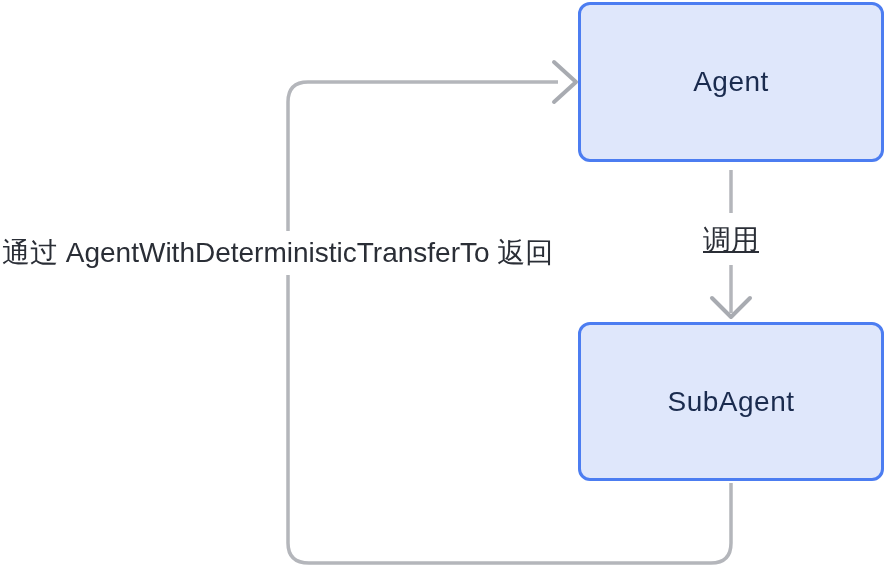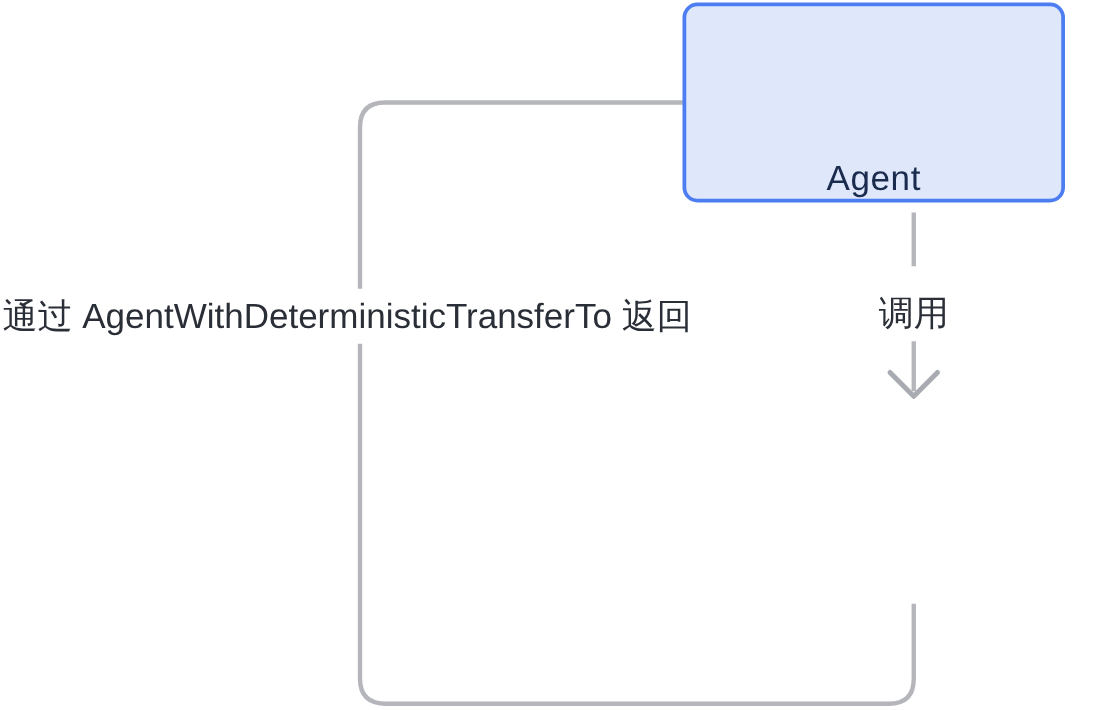--- a/index.html
+++ b/index.html
@@ -37,23 +37,22 @@
     width: 300px;
     height: 154px;
     background: var(--node-fill, #dfe7fb);
     border: 3px solid var(--node-border, #4c7df1);
     border-radius: 12px;
     display: flex;
     align-items: center;
     justify-content: center;
   }
   .node-agent {
-    left: 546px;
+    left: 578px;
     top: 2px;
-    align-items: flex-end;
   }
   .node-subagent {
     left: 578px;
     top: 322px;
     height: 153px;
   }
   .node-label {
     color: var(--node-text, #1a2b4e);
     font-size: 28px;
     letter-spacing: 0.5px;
@@ -62,23 +61,24 @@
     position: absolute;
     background: var(--background, #ffffff);
     color: var(--edge-text, #2a2e36);
     font-size: 28px;
     line-height: 44px;
     white-space: nowrap;
     text-align: center;
   }
   .call-label {
     left: 731px;
-    top: 229px;
+    top: 218px;
     transform: translateX(-50%);
     padding: 0 8px;
+    text-decoration: underline;
   }
   .return-label {
     left: 0px;
     top: 231px;
     padding: 0 4px 0 2px;
   }
 </style>
 </head>
 <body>
 
@@ -91,18 +91,21 @@
 
     <line class="edge-line" x1="731" y1="170" x2="731" y2="213"></line>
     <line class="edge-line" x1="731" y1="265" x2="731" y2="313"></line>
     <polyline class="edge-head" points="712,298 731,317 750,298"></polyline>
   </svg>
 
   <div class="node node-agent">
     <span class="node-label">Agent</span>
   </div>
 
+  <div class="node node-subagent">
+    <span class="node-label">SubAgent</span>
+  </div>
 
   <div class="edge-label call-label">调用</div>
 
   <div class="edge-label return-label">通过 AgentWithDeterministicTransferTo 返回</div>
 
 </div>
 
 </body></html>

